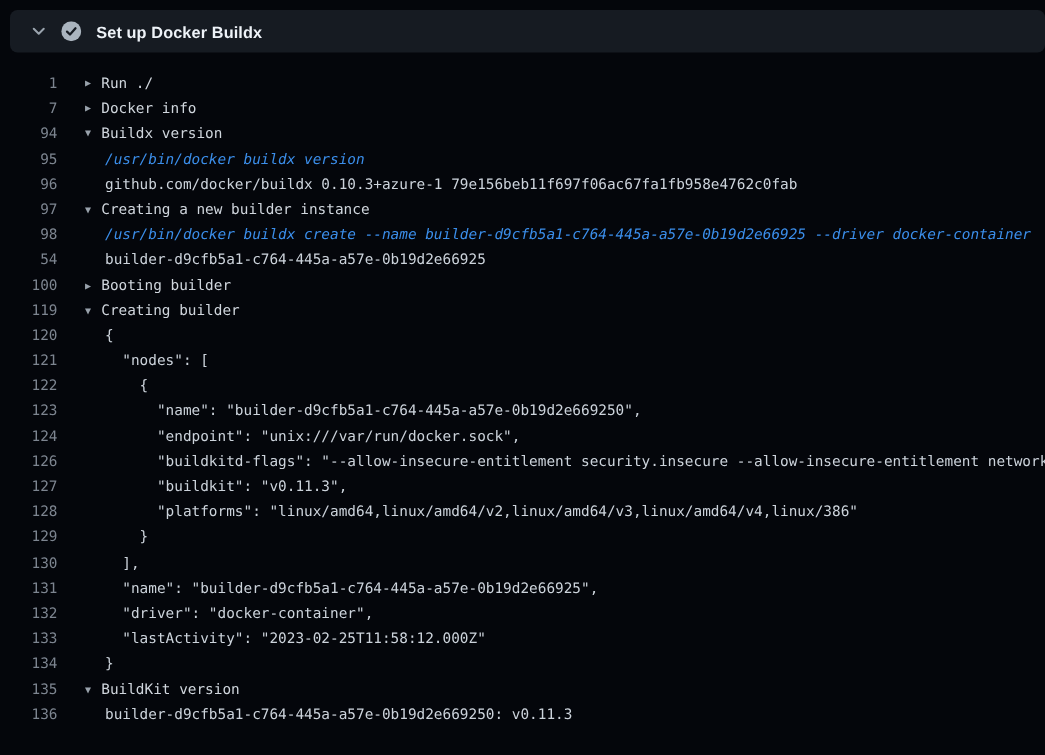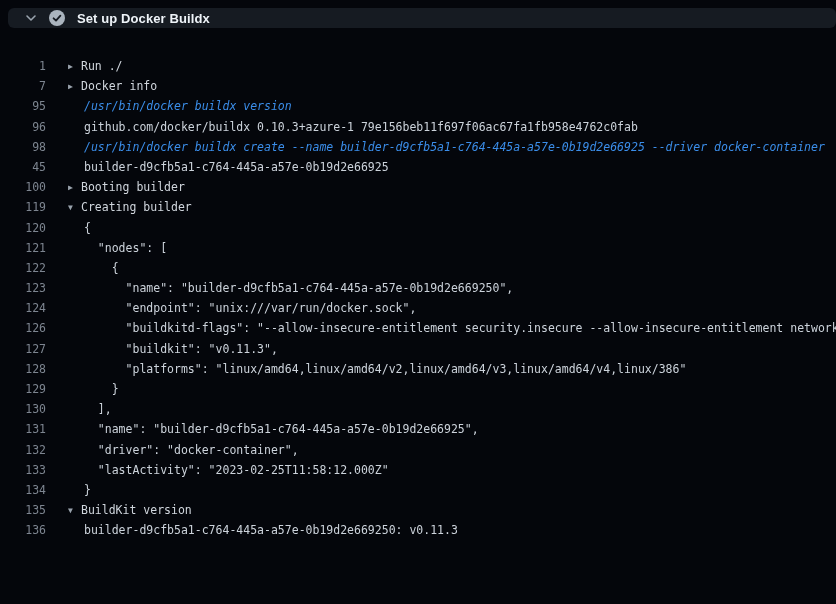--- a/index.html
+++ b/index.html
@@ -7,21 +7,21 @@
   body {
     width: 836px; height: 604px;
     background: #04060b;
     overflow: hidden;
     position: relative;
     font-family: "Liberation Sans", sans-serif;
   }
   .step-header {
     position: absolute;
     left: 8px; top: 8px;
-    width: 828px; height: 20px;
+    width: 828px; height: 34px;
     background: #161b22;
     border-radius: 6px;
     display: flex;
     align-items: center;
     cursor: pointer;
   }
   .chev {
     margin-left: 15px;
     width: 16px; height: 16px;
     display: flex; align-items: center; justify-content: center;
@@ -95,24 +95,26 @@
       <circle cx="8" cy="8" r="8" fill="#aab4be"></circle>
       <path d="M4.6 8.3 L7 10.6 L11.4 5.6" fill="none" stroke="#161b22" stroke-width="1.8" stroke-linecap="round" stroke-linejoin="round"></path>
     </svg>
   </span>
   <span class="step-title">Set up Docker Buildx</span>
 </div>
 
 <div class="log" id="log">
     <div class="line"><span class="ln">1</span><span class="content group"><span class="marker">▶</span><span class="group-label">Run ./</span></span></div>
     <div class="line"><span class="ln">7</span><span class="content group"><span class="marker">▶</span><span class="group-label">Docker info</span></span></div>
+    <div class="line"><span class="ln">94</span><span class="content group"><span class="marker">▼</span><span class="group-label">Buildx version</span></span></div>
     <div class="line"><span class="ln">95</span><span class="content command">/usr/bin/docker buildx version</span></div>
     <div class="line"><span class="ln">96</span><span class="content plain">github.com/docker/buildx 0.10.3+azure-1 79e156beb11f697f06ac67fa1fb958e4762c0fab</span></div>
+    <div class="line"><span class="ln">97</span><span class="content group"><span class="marker">▼</span><span class="group-label">Creating a new builder instance</span></span></div>
     <div class="line"><span class="ln">98</span><span class="content command">/usr/bin/docker buildx create --name builder-d9cfb5a1-c764-445a-a57e-0b19d2e66925 --driver docker-container</span></div>
-    <div class="line"><span class="ln">45</span><span class="content plain">builder-d9cfb5a1-c764-445a-a57e-0b19d2e66925</span></div>
+    <div class="line"><span class="ln">54</span><span class="content plain">builder-d9cfb5a1-c764-445a-a57e-0b19d2e66925</span></div>
     <div class="line"><span class="ln">100</span><span class="content group"><span class="marker">▶</span><span class="group-label">Booting builder</span></span></div>
     <div class="line"><span class="ln">119</span><span class="content group"><span class="marker">▼</span><span class="group-label">Creating builder</span></span></div>
     <div class="line"><span class="ln">120</span><span class="content plain">{</span></div>
     <div class="line"><span class="ln">121</span><span class="content plain">  "nodes": [</span></div>
     <div class="line"><span class="ln">122</span><span class="content plain">    {</span></div>
     <div class="line"><span class="ln">123</span><span class="content plain">      "name": "builder-d9cfb5a1-c764-445a-a57e-0b19d2e669250",</span></div>
     <div class="line"><span class="ln">124</span><span class="content plain">      "endpoint": "unix:///var/run/docker.sock",</span></div>
     <div class="line"><span class="ln">126</span><span class="content plain">      "buildkitd-flags": "--allow-insecure-entitlement security.insecure --allow-insecure-entitlement network.host",</span></div>
     <div class="line"><span class="ln">127</span><span class="content plain">      "buildkit": "v0.11.3",</span></div>
     <div class="line"><span class="ln">128</span><span class="content plain">      "platforms": "linux/amd64,linux/amd64/v2,linux/amd64/v3,linux/amd64/v4,linux/386"</span></div>

